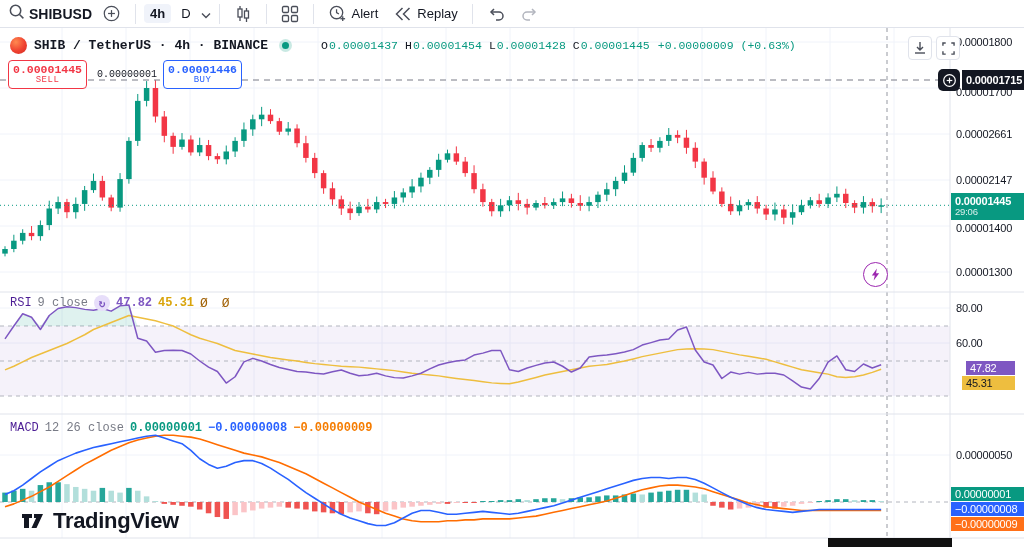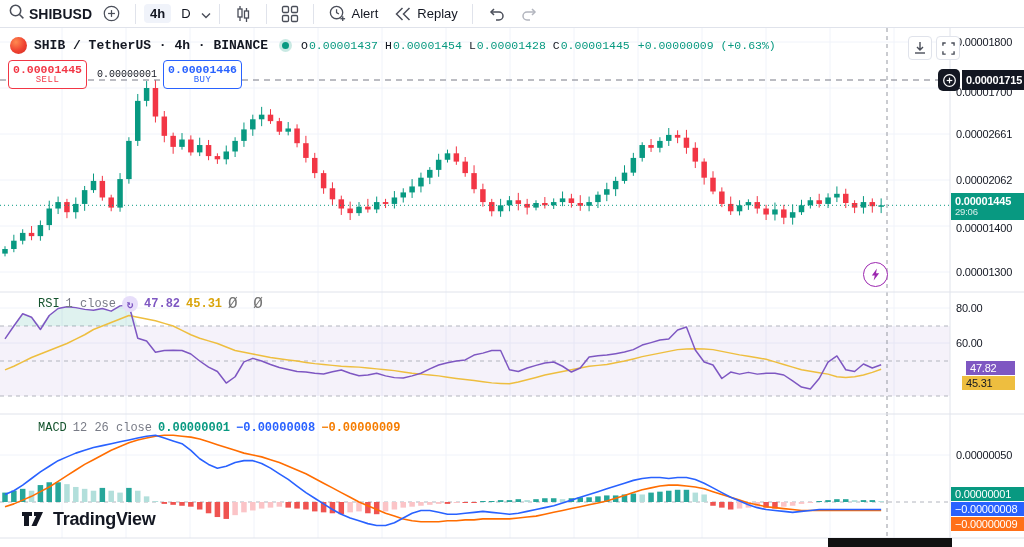--- a/index.html
+++ b/index.html
@@ -17,21 +17,21 @@
   .muted{color:#b2b5be;}
   
   #canvas{position:absolute;left:0;top:0;z-index:1;}
   .ovl{position:absolute;z-index:10;font-family:Liberation Mono, monospace;}
   #legend{left:10px;top:37px;display:flex;align-items:center;gap:7px;font-size:13px;}
   #shib-logo{width:17px;height:17px;border-radius:50%;
      background:radial-gradient(circle at 35% 30%,#ff8a50,#ef4130 55%,#cf2c23);}
   #pair-title{font-weight:600;letter-spacing:0;}
   #status-dot{width:13px;height:13px;border-radius:50%;background:rgba(8,153,129,.22);display:flex;align-items:center;justify-content:center;margin-left:4px;}
   #status-dot i{width:7px;height:7px;border-radius:50%;background:#089981;}
-  #ohlc{display:flex;gap:7px;font-size:11.5px;margin-left:2px;}
+  #ohlc{display:flex;gap:7px;font-size:11.5px;margin-left:22px;}
   .ohlc-k{color:#131722;}
   .ohlc-v{color:#089981;margin-left:1px;}
   
   #trade-row{left:8px;top:60px;display:flex;align-items:center;gap:10px;}
   .trade-btn{width:77px;height:27px;border-radius:4px;background:#fff;display:flex;flex-direction:column;
      align-items:center;justify-content:center;line-height:1.05;cursor:pointer;}
   #sell-btn{border:1px solid #f23645;color:#f23645;}
   #buy-btn{border:1px solid #2962ff;color:#2962ff;}
   .trade-price{font-size:11.5px;font-weight:600;}
   .trade-lbl{font-size:9px;letter-spacing:.5px;}
@@ -51,36 +51,36 @@
   #cur-badge .cd{font-size:9.5px;color:rgba(255,255,255,.85);}
   #rsi-badge1{left:966px;top:361px;width:49px;height:14px;background:#7e57c2;}
   #rsi-badge2{left:962px;top:376px;width:53px;height:14px;background:#eebe3f;color:#131722;}
   #macd-badge1{left:951px;top:487px;width:73px;height:14px;background:#089981;}
   #macd-badge2{left:951px;top:502px;width:73px;height:14px;background:#2962ff;}
   #macd-badge3{left:951px;top:517px;width:73px;height:14px;background:#ff7018;}
   
   .ind-legend{display:flex;align-items:center;gap:6px;font-size:12px;}
   #rsi-legend{left:10px;top:295px;}
   #macd-legend{left:10px;top:421px;}
-  .leg-title{color:#14532d;margin-left:28px;}
+  .leg-title{color:#4c1d95;}
   .leg-params{color:#787b86;}
   #rsi-refresh{width:16px;height:16px;border-radius:50%;background:#e7defa;color:#7e57c2;font-size:11px;font-weight:bold;
       display:flex;align-items:center;justify-content:center;}
   .v-purple{color:#7e57c2;font-weight:600;}
   .v-yellow{color:#d9a40b;font-weight:600;}
   .v-teal{color:#089981;font-weight:600;}
   .v-blue{color:#2962ff;font-weight:600;}
   .v-orange{color:#f57c00;font-weight:600;}
-  .leg-extra{color:#737373;font-size:16px;letter-spacing:3px;}
+  .leg-extra{color:#a16207;font-size:13px;letter-spacing:3px;}
   
   #bolt-btn{position:absolute;left:863px;top:262px;width:23px;height:23px;border-radius:50%;border:1.6px solid #9c27b0;
      background:#fff;display:flex;align-items:center;justify-content:center;z-index:10;cursor:pointer;}
   
   #tv-logo{position:absolute;left:20px;top:508px;display:flex;align-items:center;gap:7px;z-index:10;}
-  #tv-logo span{font-size:18px;font-weight:700;color:#131722;letter-spacing:-0.3px;text-align:right;}
+  #tv-logo span{font-size:22px;font-weight:700;color:#131722;letter-spacing:-0.3px;text-align:right;}
   #redacted-bar{position:absolute;left:828px;top:538px;width:124px;height:9px;background:#111;z-index:12;}
 </style>
 </head>
 <body>
 
 <div id="app">
 
   <div id="toolbar">
     <span class="ticon">
       <svg width="17" height="17" viewBox="0 0 18 18">
@@ -557,31 +557,31 @@
   <div class="badge" id="rsi-badge1">47.82</div>
   <div class="badge" id="rsi-badge2">45.31</div>
   <div class="badge" id="macd-badge1">0.00000001</div>
   <div class="badge" id="macd-badge2">−0.00000008</div>
   <div class="badge" id="macd-badge3">−0.00000009</div>
 
   <div id="axis-layer">
       <div class="axlbl" style="top: 42px;">0.00001800</div>
       <div class="axlbl" style="top: 92px;">0.00001700</div>
       <div class="axlbl" style="top: 134px;">0.00002661</div>
-      <div class="axlbl" style="top: 180px;">0.00002062</div>
+      <div class="axlbl" style="top: 180px;">0.00002147</div>
       <div class="axlbl" style="top: 228px;">0.00001400</div>
       <div class="axlbl" style="top: 272px;">0.00001300</div>
       <div class="axlbl" style="top: 308px;">80.00</div>
       <div class="axlbl" style="top: 343px;">60.00</div>
       <div class="axlbl" style="top: 455px; text-align: center;">0.00000050</div>
     </div>
 
   <div class="ovl ind-legend" id="rsi-legend">
     <span class="leg-title">RSI</span>
-    <span class="leg-params">1 close</span>
+    <span class="leg-params">9 close</span>
     <span id="rsi-refresh">↻</span>
     <span class="v-purple">47.82</span>
     <span class="v-yellow">45.31</span>
     <span class="leg-extra">Ø Ø</span>
   </div>
 
   <div class="ovl ind-legend" id="macd-legend">
     <span class="leg-title">MACD</span>
     <span class="leg-params">12 26 close</span>
     <span class="v-teal">0.00000001</span>

